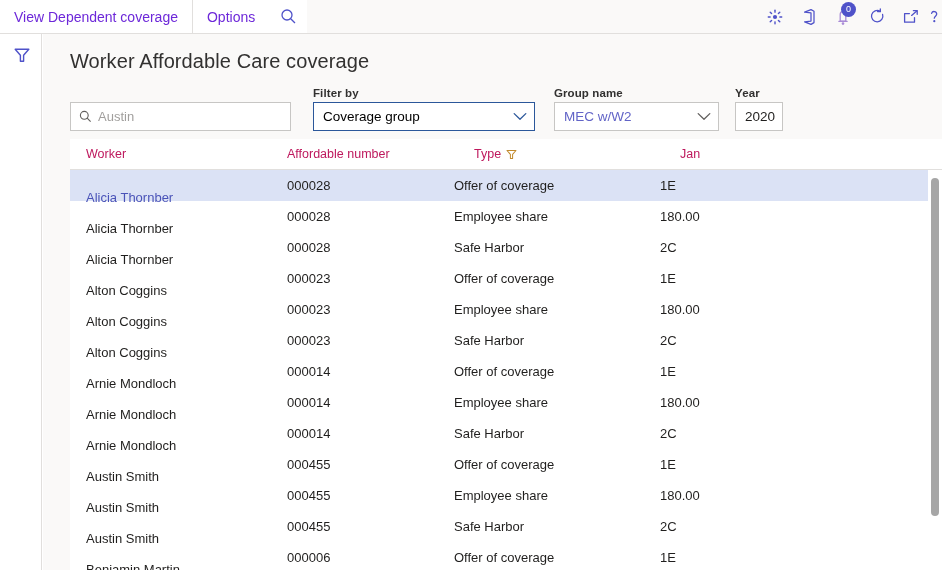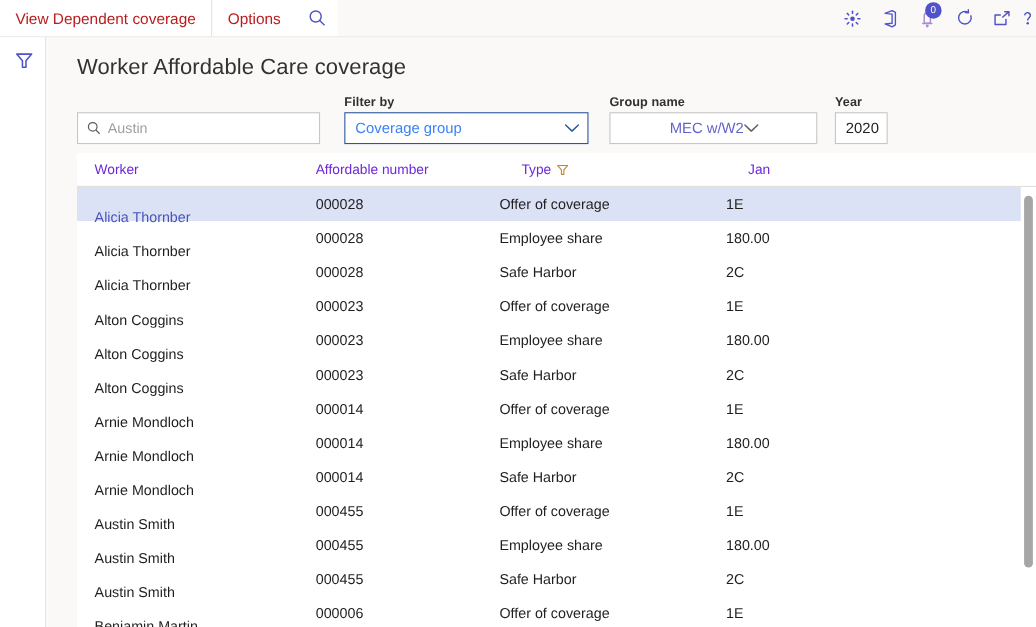--- a/index.html
+++ b/index.html
@@ -27,21 +27,21 @@
     border-bottom: 1px solid #e1dfdd;
     display: flex;
     align-items: stretch;
     box-sizing: border-box;
   }
   .tabitem {
     display: flex;
     align-items: center;
     padding: 0 14px;
     font-size: 14px;
-    color: #b91c1c;
+    color: #6d28d9;
     white-space: nowrap;
     background: #ffffff;
     height: 33px;
     box-sizing: border-box;
   }
   .tabitem.first {
     border-right: 1px solid #e1dfdd;
   }
   .search-btn {
     display: flex;
@@ -163,24 +163,24 @@
     height: 29px;
     border: 1px solid #c7c6c4;
     background: #ffffff;
     display: flex;
     align-items: center;
     justify-content: space-between;
     box-sizing: border-box;
     padding: 0 7px 0 9px;
   }
   .combo.focused { border: 1px solid #2b579a; }
-  .combo-text { font-size: 13.5px; color: #3b82f6; }
+  .combo-text { font-size: 13.5px; color: #000000; }
   .combo-text.link { color: #6264c7; }
   .combo.w1 { width: 222px; }
-  .combo.w2 { width: 189px; justify-content: center; }
+  .combo.w2 { width: 165px; }
   .numbox {
     width: 48px;
     height: 29px;
     border: 1px solid #c7c6c4;
     background: #ffffff;
     display: flex;
     align-items: center;
     justify-content: flex-end;
     padding-right: 7px;
     box-sizing: border-box;
@@ -206,21 +206,21 @@
   .grid-head {
     height: 30px;
     border-bottom: 1px solid #e1dfdd;
     display: flex;
     align-items: center;
     background: #ffffff;
     position: relative;
   }
   .hcell {
     font-size: 12.5px;
-    color: #6d28d9;
+    color: #be185d;
     white-space: nowrap;
     overflow: hidden;
     display: flex;
     align-items: center;
     gap: 5px;
     box-sizing: border-box;
   }
   .rows { position: relative; }
   .row {
     height: 31px;

